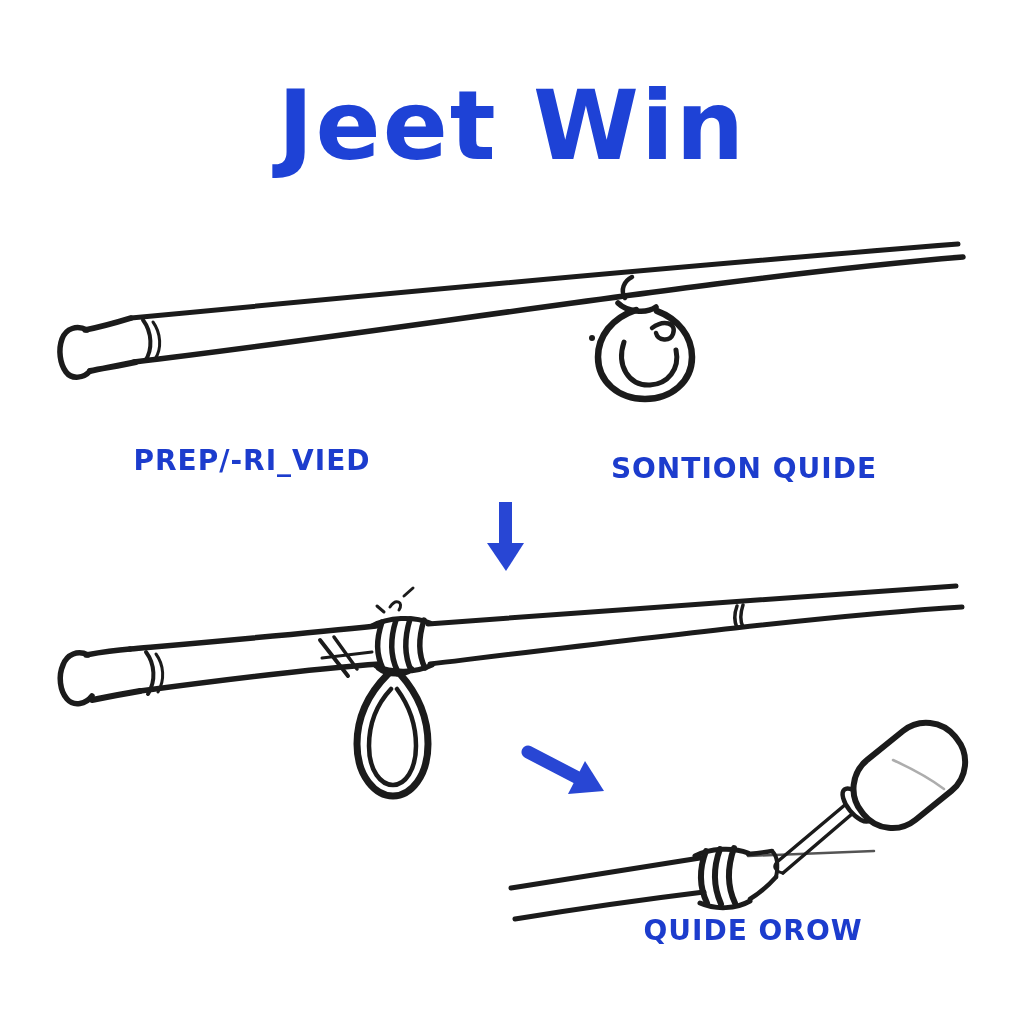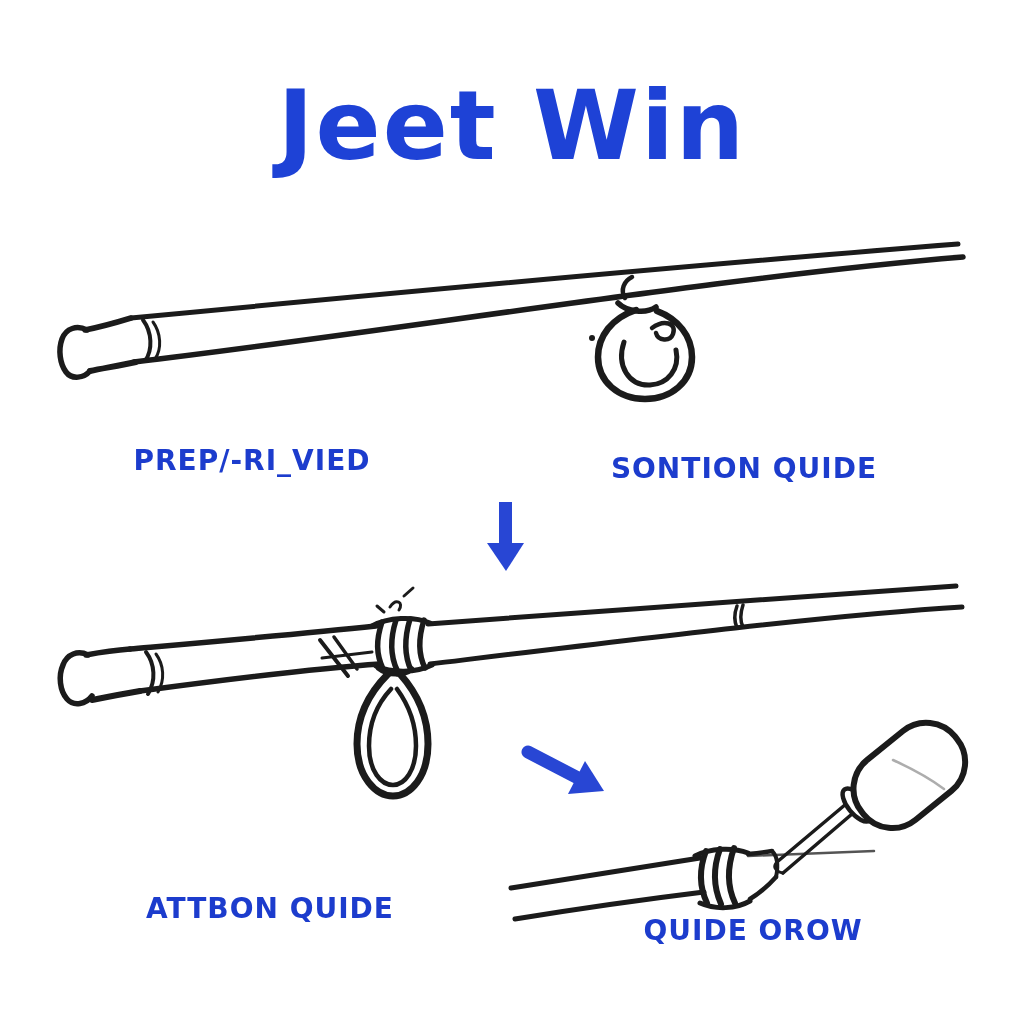--- a/index.html
+++ b/index.html
@@ -133,16 +133,15 @@
 
       <g transform="rotate(-39 909 775)">
         <rect class="ink-fill" stroke-width="6" x="849" y="737" width="120" height="77" rx="37" ry="37"></rect>
       </g>
       <path class="soft" stroke-width="2.5" opacity="0.7" d="M893,760 C915,770 932,780 944,789"></path>
     </g>
   </svg>
 
   <div class="caption" id="label-top-left">PREP/-RI_VIED</div>
   <div class="caption" id="label-top-right">SONTION QUIDE</div>
-  <div class="caption" id="label-bottom-left">ATTBON QUIDE</div>
   <div class="caption" id="label-bottom-right">QUIDE OROW</div>
 
 </div>
 
 </body></html>

